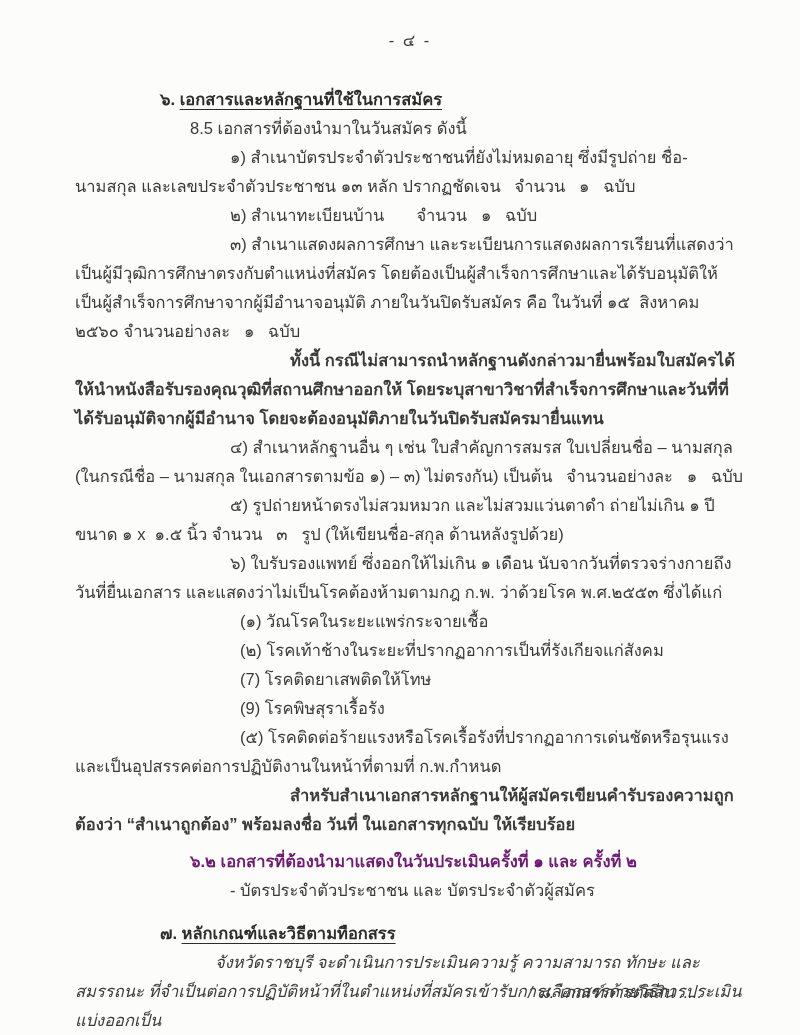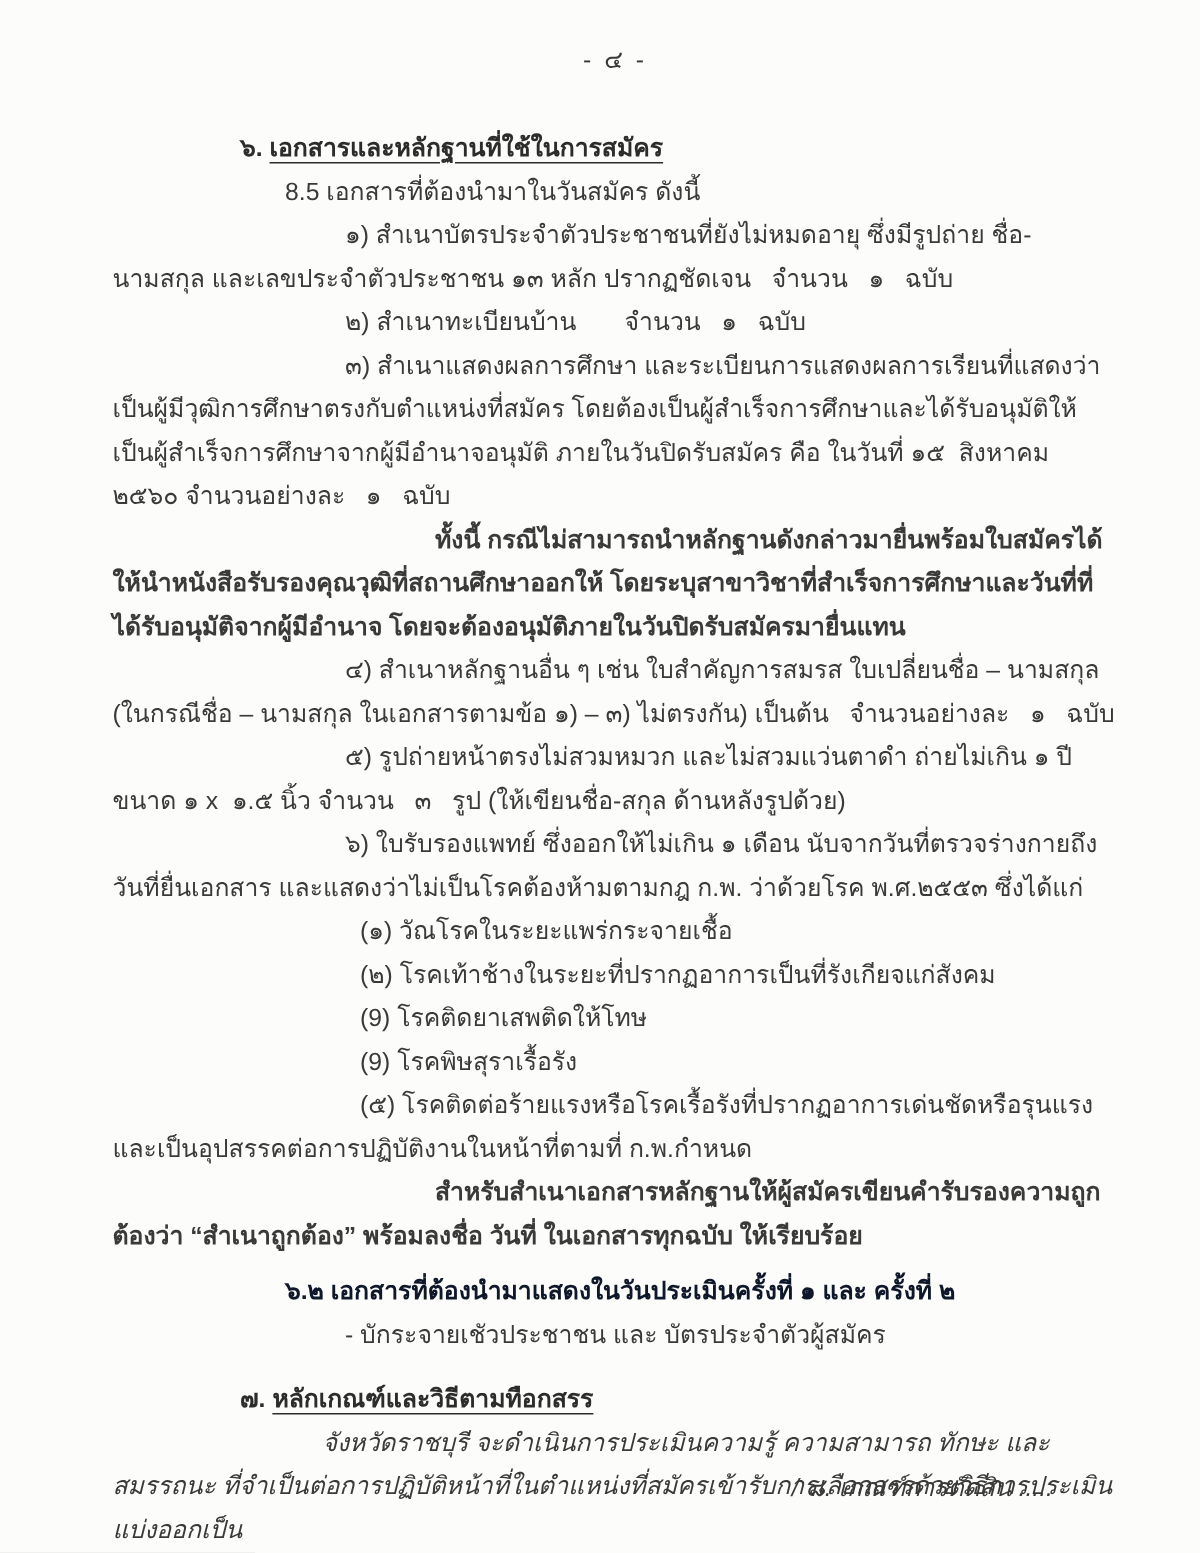--- a/index.html
+++ b/index.html
@@ -39,21 +39,21 @@
   .sec-heading .underlined {
     text-decoration: underline;
     text-underline-offset: 4px;
   }
   .sub-heading {
     margin-left: 115px;
   }
   .sub-heading-bold {
     margin-left: 115px;
     font-weight: bold;
-    color: #0f172a;
+    color: #701a75;
   }
   .item {
     text-indent: 155px;
   }
   .note {
     text-indent: 215px;
     font-weight: bold;
   }
   .disease {
     text-indent: 165px;
@@ -87,28 +87,28 @@
   <p class="sub-heading">8.5 เอกสารที่ต้องนำมาในวันสมัคร ดังนี้</p>
   <p class="item">๑) สำเนาบัตรประจำตัวประชาชนที่ยังไม่หมดอายุ ซึ่งมีรูปถ่าย ชื่อ-นามสกุล และเลขประจำตัวประชาชน ๑๓ หลัก ปรากฏชัดเจน   จำนวน   ๑   ฉบับ</p>
   <p class="item">๒) สำเนาทะเบียนบ้าน       จำนวน   ๑   ฉบับ</p>
   <p class="item">๓) สำเนาแสดงผลการศึกษา และระเบียนการแสดงผลการเรียนที่แสดงว่าเป็นผู้มีวุฒิการศึกษาตรงกับตำแหน่งที่สมัคร โดยต้องเป็นผู้สำเร็จการศึกษาและได้รับอนุมัติให้เป็นผู้สำเร็จการศึกษาจากผู้มีอำนาจอนุมัติ ภายในวันปิดรับสมัคร คือ ในวันที่ ๑๕  สิงหาคม ๒๕๖๐ จำนวนอย่างละ   ๑   ฉบับ</p>
   <p class="note">ทั้งนี้ กรณีไม่สามารถนำหลักฐานดังกล่าวมายื่นพร้อมใบสมัครได้ ให้นำหนังสือรับรองคุณวุฒิที่สถานศึกษาออกให้ โดยระบุสาขาวิชาที่สำเร็จการศึกษาและวันที่ที่ได้รับอนุมัติจากผู้มีอำนาจ โดยจะต้องอนุมัติภายในวันปิดรับสมัครมายื่นแทน</p>
   <p class="item">๔) สำเนาหลักฐานอื่น ๆ เช่น ใบสำคัญการสมรส ใบเปลี่ยนชื่อ – นามสกุล (ในกรณีชื่อ – นามสกุล ในเอกสารตามข้อ ๑) – ๓) ไม่ตรงกัน) เป็นต้น   จำนวนอย่างละ   ๑   ฉบับ</p>
   <p class="item">๕) รูปถ่ายหน้าตรงไม่สวมหมวก และไม่สวมแว่นตาดำ ถ่ายไม่เกิน ๑ ปี ขนาด ๑ x  ๑.๕ นิ้ว จำนวน   ๓   รูป (ให้เขียนชื่อ-สกุล ด้านหลังรูปด้วย)</p>
   <p class="item">๖) ใบรับรองแพทย์ ซึ่งออกให้ไม่เกิน ๑ เดือน นับจากวันที่ตรวจร่างกายถึงวันที่ยื่นเอกสาร และแสดงว่าไม่เป็นโรคต้องห้ามตามกฎ ก.พ. ว่าด้วยโรค พ.ศ.๒๕๕๓ ซึ่งได้แก่</p>
   <p class="disease">(๑) วัณโรคในระยะแพร่กระจายเชื้อ</p>
   <p class="disease">(๒) โรคเท้าช้างในระยะที่ปรากฏอาการเป็นที่รังเกียจแก่สังคม</p>
-  <p class="disease">(9) โรคติดยาเสพติดให้โทษ</p>
+  <p class="disease">(7) โรคติดยาเสพติดให้โทษ</p>
   <p class="disease">(9) โรคพิษสุราเรื้อรัง</p>
   <p class="disease">(๕) โรคติดต่อร้ายแรงหรือโรคเรื้อรังที่ปรากฏอาการเด่นชัดหรือรุนแรง และเป็นอุปสรรคต่อการปฏิบัติงานในหน้าที่ตามที่ ก.พ.กำหนด</p>
   <p class="note">สำหรับสำเนาเอกสารหลักฐานให้ผู้สมัครเขียนคำรับรองความถูกต้องว่า “สำเนาถูกต้อง” พร้อมลงชื่อ วันที่ ในเอกสารทุกฉบับ ให้เรียบร้อย</p>
 
   <div class="gap-sm"></div>
   <p class="sub-heading-bold">๖.๒ เอกสารที่ต้องนำมาแสดงในวันประเมินครั้งที่ ๑ และ ครั้งที่ ๒</p>
-  <p class="dash-item">- บักระจายเชัวประชาชน และ บัตรประจำตัวผู้สมัคร</p>
+  <p class="dash-item">- บัตรประจำตัวประชาชน และ บัตรประจำตัวผู้สมัคร</p>
 
   <div class="gap-md"></div>
   <p class="sec-heading"><span>๗.</span> <span class="underlined">หลักเกณฑ์และวิธีตามทือกสรร</span></p>
   <p class="intro">จังหวัดราชบุรี จะดำเนินการประเมินความรู้ ความสามารถ ทักษะ และสมรรถนะ ที่จำเป็นต่อการปฏิบัติหน้าที่ในตำแหน่งที่สมัครเข้ารับการเลือกสรรด้วยวิธีการประเมิน แบ่งออกเป็น</p>
 
   <div class="footer-continuation">/ ๘. เกณฑ์การตัดสิน .....</div>
 
 </div>
 
 </body></html>

